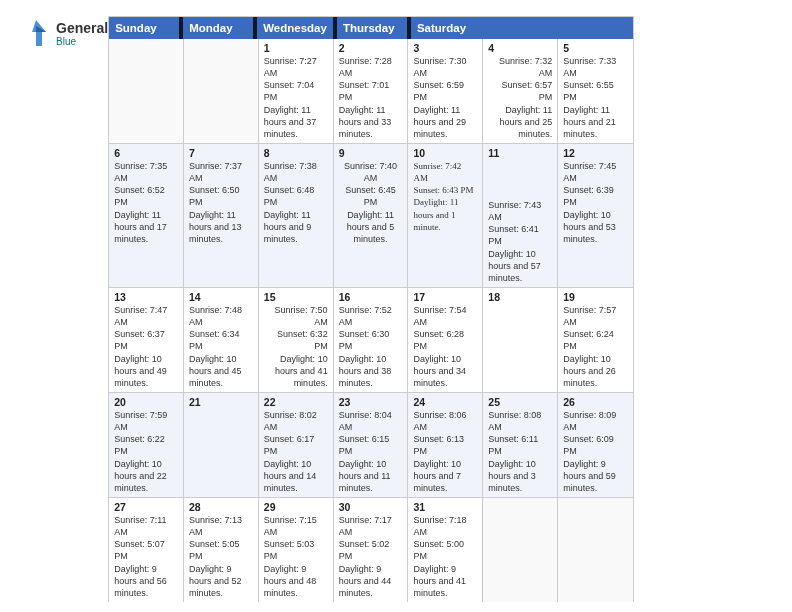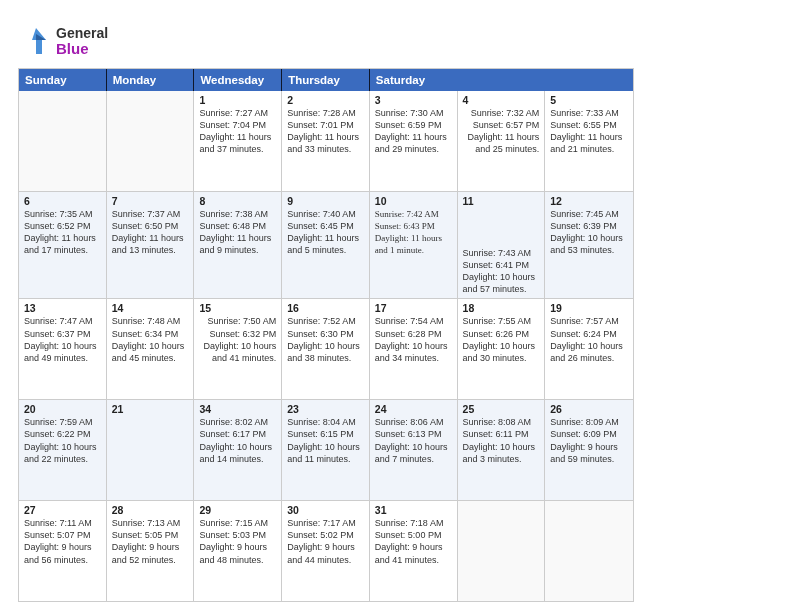--- a/index.html
+++ b/index.html
@@ -6,23 +6,23 @@
     body {
       font-family: Arial, sans-serif;
       background: #fff;
       width: 792px;
       height: 612px;
       overflow: hidden;
     }
     .page {
       width: 652px;
       height: 612px;
-      padding: 24px 18px 10px 18px;
-      display: flex;
-      flex-direction: column;
+      padding: 16px 18px 10px 18px;
+      display: flex;
+      flex-direction: row;
     }
     .header {
       display: flex;
       justify-content: space-between;
       align-items: flex-start;
       margin-bottom: 8px;
     }
     .logo {
       display: flex;
       align-items: center;
@@ -51,21 +51,21 @@
       display: grid;
       grid-template-columns: repeat(7, 1fr);
       background: #3a6bbf;
     }
     .cal-header-cell {
       color: #fff;
       font-size: 11.5px;
       font-weight: bold;
       padding: 5px 6px;
       text-align: left;
-      border-right: 1px solid #0f172a;
+      border-right: 4px solid #0f172a;
     }
     .cal-header-cell:last-child { border-right: none; }
     .cal-body {
       flex: 1;
       display: flex;
       flex-direction: column;
     }
     .cal-row {
       display: grid;
       grid-template-columns: repeat(7, 1fr);
@@ -104,21 +104,21 @@
   <div class="header">
     <div class="logo">
   <div style="display:flex;flex-direction:column;align-items:flex-start;line-height:1.1">
     <div style="display:flex;align-items:center;gap:2px">
       <svg width="36" height="36" viewBox="0 0 36 36">
         <polygon points="18,4 28,16 24,16 24,30 18,30 18,16 14,16" fill="#4a90d9"></polygon>
         <polygon points="18,10 28,16 18,16" fill="#2a5fa0"></polygon>
       </svg>
       <div style="display:flex;flex-direction:column">
         <span style="font-size:14px;font-weight:bold;color:#333">General</span>
-        <span style="font-size:15px;font-weight:bold;color:#a21caf">Blue</span>
+        <span style="font-size:10px;font-weight:normal;color:#0f766e">Blue</span>
       </div>
     </div>
   </div>
 </div>
     <div class="title-block">
       <div class="main-title"></div>
       <div class="subtitle"></div>
     </div>
   </div>
 
@@ -179,21 +179,21 @@
 Daylight: 11 hours and 13 minutes.</div>
           </div>
           <div class="cal-cell alt-row">
             <div class="day-num">8</div>
             <div class="day-info" style="white-space: pre-line;">Sunrise: 7:38 AM
 Sunset: 6:48 PM
 Daylight: 11 hours and 9 minutes.</div>
           </div>
           <div class="cal-cell alt-row">
             <div class="day-num">9</div>
-            <div class="day-info" style="white-space: pre-line;">Sunrise: 7:40 AM
+            <div class="day-info" style="white-space: pre-line; text-align: center;">Sunrise: 7:40 AM
 Sunset: 6:45 PM
 Daylight: 11 hours and 5 minutes.</div>
           </div>
           <div class="cal-cell alt-row">
             <div class="day-num">10</div>
             <div class="day-info" style="white-space: pre-line; font-family: Liberation Serif, serif;">Sunrise: 7:42 AM
 Sunset: 6:43 PM
 Daylight: 11 hours and 1 minute.</div>
           </div>
           <div class="cal-cell alt-row">
@@ -235,43 +235,40 @@
 Daylight: 10 hours and 38 minutes.</div>
           </div>
           <div class="cal-cell">
             <div class="day-num">17</div>
             <div class="day-info" style="white-space: pre-line;">Sunrise: 7:54 AM
 Sunset: 6:28 PM
 Daylight: 10 hours and 34 minutes.</div>
           </div>
           <div class="cal-cell">
             <div class="day-num">18</div>
-            <div class="day-info" style="white-space: pre-line;">Sunrise: 7:55 AM
-Sunset: 6:26 PM
-Daylight: 10 hours and 30 minutes.</div>
           </div>
           <div class="cal-cell">
             <div class="day-num">19</div>
             <div class="day-info" style="white-space: pre-line;">Sunrise: 7:57 AM
 Sunset: 6:24 PM
 Daylight: 10 hours and 26 minutes.</div>
           </div>
         </div>
         <div class="cal-row">
           <div class="cal-cell alt-row">
             <div class="day-num">20</div>
             <div class="day-info" style="white-space: pre-line;">Sunrise: 7:59 AM
 Sunset: 6:22 PM
 Daylight: 10 hours and 22 minutes.</div>
           </div>
           <div class="cal-cell alt-row">
             <div class="day-num">21</div>
           </div>
           <div class="cal-cell alt-row">
-            <div class="day-num">34</div>
+            <div class="day-num">22</div>
             <div class="day-info" style="white-space: pre-line;">Sunrise: 8:02 AM
 Sunset: 6:17 PM
 Daylight: 10 hours and 14 minutes.</div>
           </div>
           <div class="cal-cell alt-row">
             <div class="day-num">23</div>
             <div class="day-info" style="white-space: pre-line;">Sunrise: 8:04 AM
 Sunset: 6:15 PM
 Daylight: 10 hours and 11 minutes.</div>
           </div>

